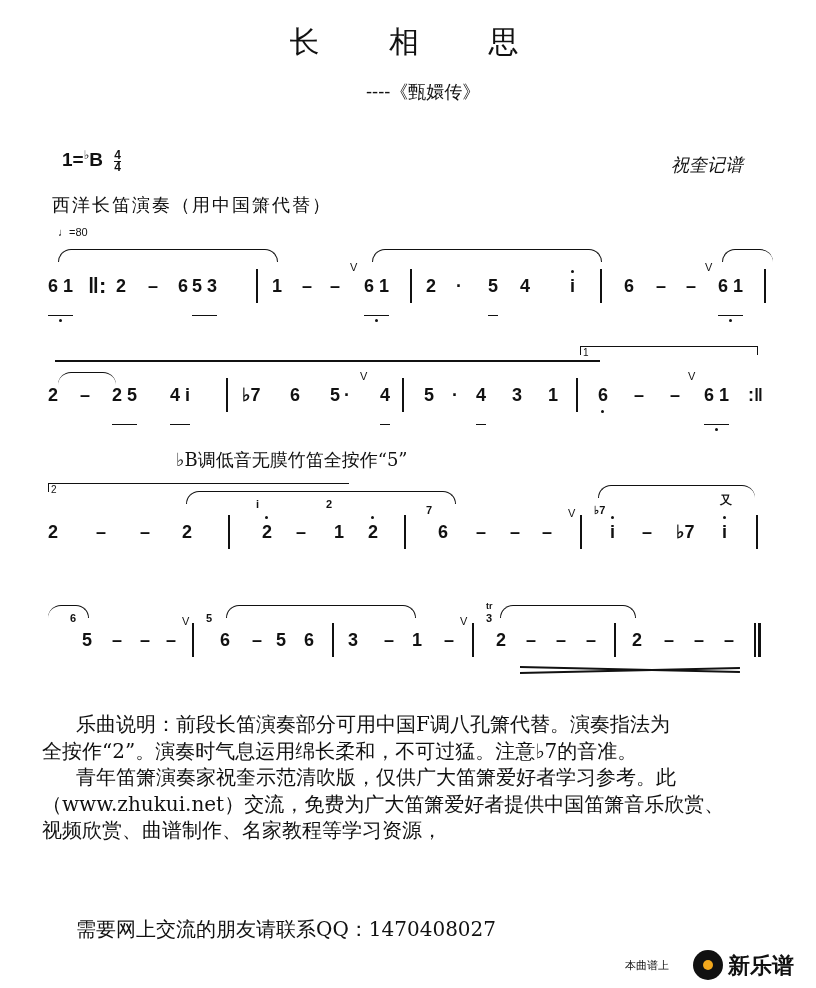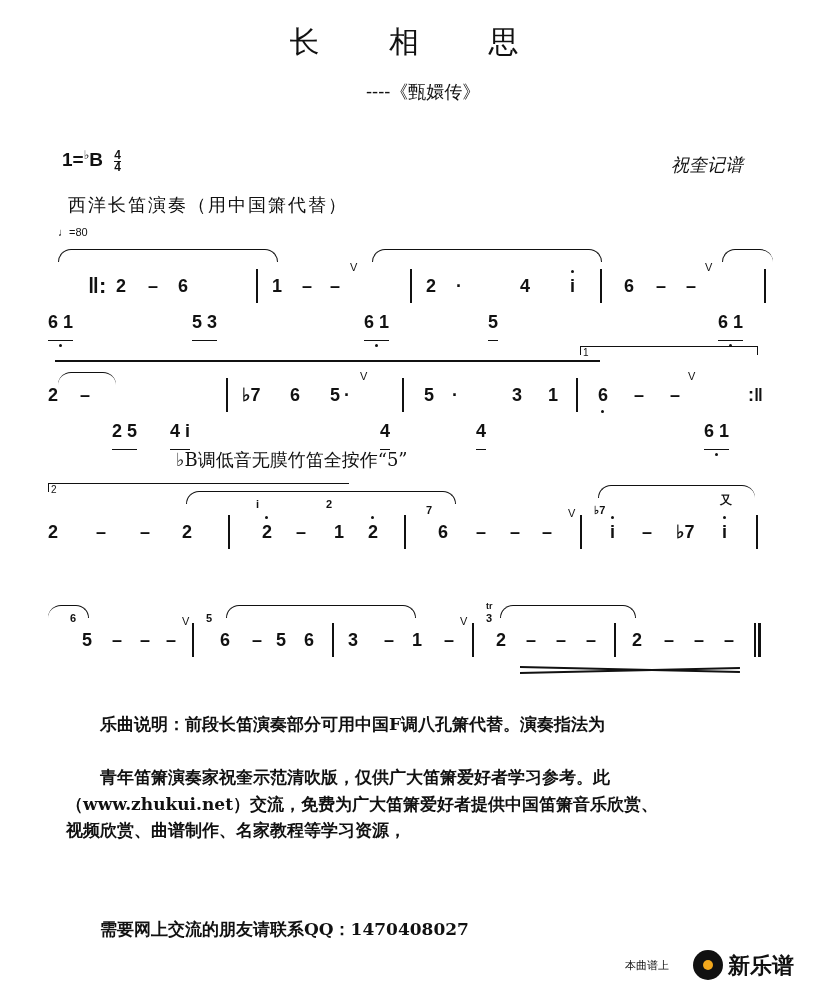--- a/index.html
+++ b/index.html
@@ -7,36 +7,36 @@
        font-family:"DejaVu Serif", serif;}
   .abs{position:absolute;}
   .title{top:22px;left:0;width:808px;text-align:center;font-size:30px;letter-spacing:0;}
   .title span{display:inline-block;margin:0 30px;}
   .subtitle{top:80px;left:366px;font-size:18px;}
   .key{top:148px;left:62px;font-family:"Liberation Sans",sans-serif;font-weight:bold;font-size:19px;}
   .key sup{font-size:12px;font-weight:normal;}
   .timesig{display:inline-block;vertical-align:middle;text-align:center;font-size:12px;line-height:11px;margin-left:6px;}
   .timesig .bar{border-top:1.5px solid #111;}
   .credit{top:153px;left:671px;font-size:18px;font-style:italic;}
-  .perf{top:193px;left:68px;font-size:18px;letter-spacing:2px;}
+  .perf{top:193px;left:52px;font-size:18px;letter-spacing:2px;}
   .tempo{top:226px;left:58px;font-family:"Liberation Sans",sans-serif;font-size:11px;}
   .staff{left:0;width:816px;height:60px;font-family:"Liberation Sans",sans-serif;font-weight:bold;font-size:18px;}
   .n{position:absolute;top:0;line-height:22px;}
-  .ul{border-bottom:1.5px solid #111;padding-bottom:7px;margin-top:36px;}
+  .ul{border-bottom:1.5px solid #111;padding-bottom:18px;}
   .dot-below::after{content:"";position:absolute;left:50%;bottom:-7px;width:3px;height:3px;margin-left:-2px;background:#111;border-radius:50%;}
   .dot-above::before{content:"";position:absolute;left:50%;top:-5px;width:3px;height:3px;margin-left:-2px;background:#111;border-radius:50%;}
   .barline{position:absolute;top:-6px;width:1.5px;height:34px;background:#111;}
   .breath{position:absolute;top:-14px;font-size:11px;font-weight:normal;}
   .slur{position:absolute;border-top:1.5px solid #111;border-radius:14px 14px 0 0;height:12px;border-left:1.2px solid #111;border-right:1.2px solid #111;border-bottom:none;}
   .volta{position:absolute;border-top:1.3px solid #111;height:8px;font-size:10px;font-weight:normal;padding-left:2px;}
   .volta.l{border-left:1.3px solid #111;}
   .volta.r{border-right:1.3px solid #111;}
   .grace{position:absolute;font-size:11px;line-height:10px;text-align:center;}
   .note-text{top:448px;left:176px;font-size:18px;}
-  .para{left:66px;width:720px;font-size:17px;line-height:26.5px;font-weight:bold;}
+  .para{left:42px;width:720px;font-size:20px;line-height:26.5px;}
   .footer{top:958px;left:625px;font-family:"Liberation Sans",sans-serif;font-size:11px;}
   .logo{top:950px;left:693px;width:30px;height:30px;border-radius:50%;background:#111;}
   .logo::after{content:"";position:absolute;left:10px;top:10px;width:10px;height:10px;border-radius:50%;background:#f2a81d;}
   .brand{top:951px;left:728px;font-family:"Liberation Sans",sans-serif;font-weight:bold;font-size:22px;}
   .hair{position:absolute;height:1.5px;background:#111;}
 </style>
 </head>
 <body>
 
 <div class="abs title">
@@ -187,20 +187,21 @@
   <span class="n" style="left:694px">–</span>
   <span class="n" style="left:724px">–</span>
   <div class="barline" style="left:754px"></div>
   <div class="barline" style="left:758px;width:2.5px"></div>
   <div class="hair" style="left:520px;top:37px;width:220px;transform:rotate(1.3deg);transform-origin:left;"></div>
   <div class="hair" style="left:520px;top:43px;width:220px;transform:rotate(-1.3deg);transform-origin:left;"></div>
 </div>
 
 <div class="abs para" style="top:711px;">
   <div style="text-indent:34px">乐曲说明：前段长笛演奏部分可用中国F调八孔箫代替。演奏指法为</div>
+  <div>全按作“2”。演奏时气息运用绵长柔和，不可过猛。注意♭7的音准。</div>
 </div>
 <div class="abs para" style="top:764px;">
   <div style="text-indent:34px">青年笛箫演奏家祝奎示范清吹版，仅供广大笛箫爱好者学习参考。此</div>
   <div>（www.zhukui.net）交流，免费为广大笛箫爱好者提供中国笛箫音乐欣赏、</div>
   <div>视频欣赏、曲谱制作、名家教程等学习资源，</div>
 </div>
 <div class="abs para" style="top:916px;">
   <div style="text-indent:34px">需要网上交流的朋友请联系QQ：1470408027</div>
 </div>
 

